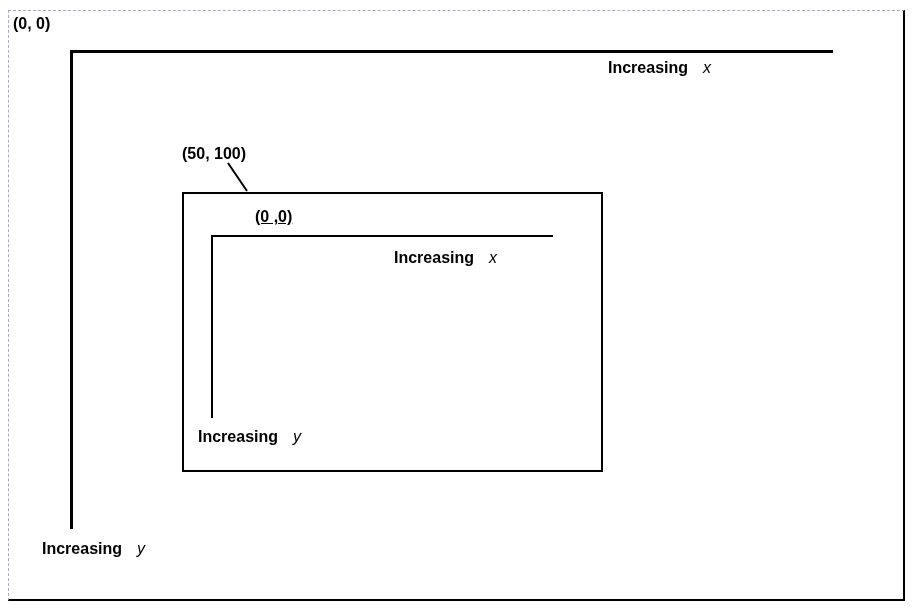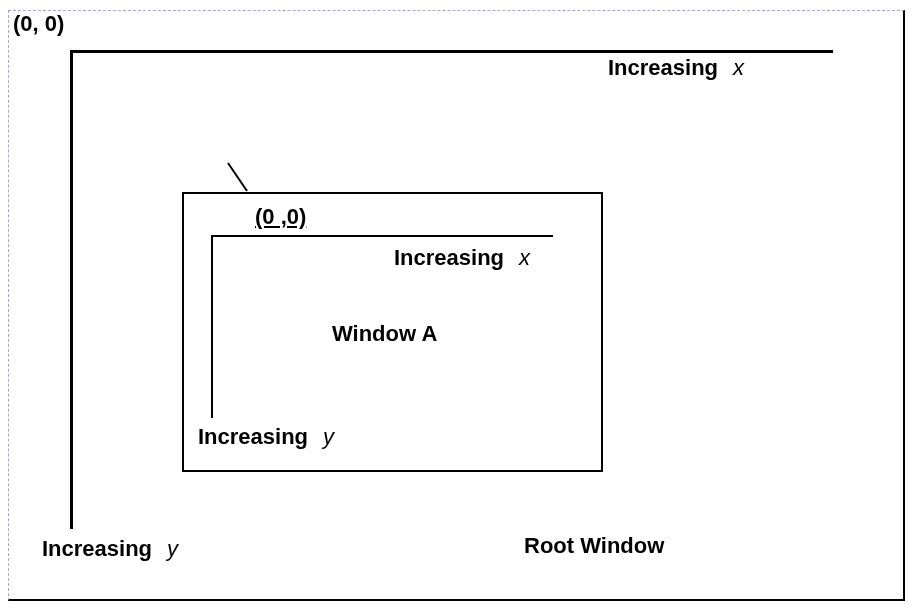--- a/index.html
+++ b/index.html
@@ -33,21 +33,21 @@
   .rect {
     position: absolute;
     box-sizing: border-box;
     border: 2px solid #000000;
     background: transparent;
   }
   .lbl {
     position: absolute;
     color: #000000;
     font-weight: bold;
-    font-size: 22px;
+    font-size: 16px;
     line-height: 26px;
     white-space: nowrap;
   }
   .lbl .var {
     font-weight: normal;
     font-style: italic;
     margin-left: 15px;
   }
   svg.overlay {
     position: absolute;
@@ -69,37 +69,36 @@
   <div class="lbl" style="left:13px; top:11px;">(0, 0)</div>
 
   <div class="lbl" style="left:608px; top:55px;">
     <span>Increasing</span><span class="var">x</span>
   </div>
 
   <div class="lbl" style="left:42px; top:536px;">
     <span>Increasing</span><span class="var">y</span>
   </div>
 
-  <div class="lbl" style="left:524px; top:533px;">Root Window</div>
 
+  <div class="lbl" style="left:182px; top:141px;">(50, 100)</div>
 
   <svg class="overlay">
     <line x1="228" y1="163" x2="247" y2="191" stroke="#000000" stroke-width="2"></line>
   </svg>
 
   <div class="rect" style="left:182px; top:192px; width:421px; height:280px;"></div>
 
   <div class="lbl" style="left:255px; top:204px;text-decoration:underline;">(0 ,0)</div>
 
   <div class="hline" style="left:211px; top:235px; width:342px; height:2px;"></div>
   <div class="vline" style="left:211px; top:235px; width:2px; height:183px;"></div>
 
   <div class="lbl" style="left:394px; top:245px;">
     <span>Increasing</span><span class="var">x</span>
   </div>
 
   <div class="lbl" style="left:198px; top:424px;">
     <span>Increasing</span><span class="var">y</span>
   </div>
 
-  <div class="lbl" style="left:332px; top:321px;">Window A</div>
 
 </div>
 
 </body></html>

